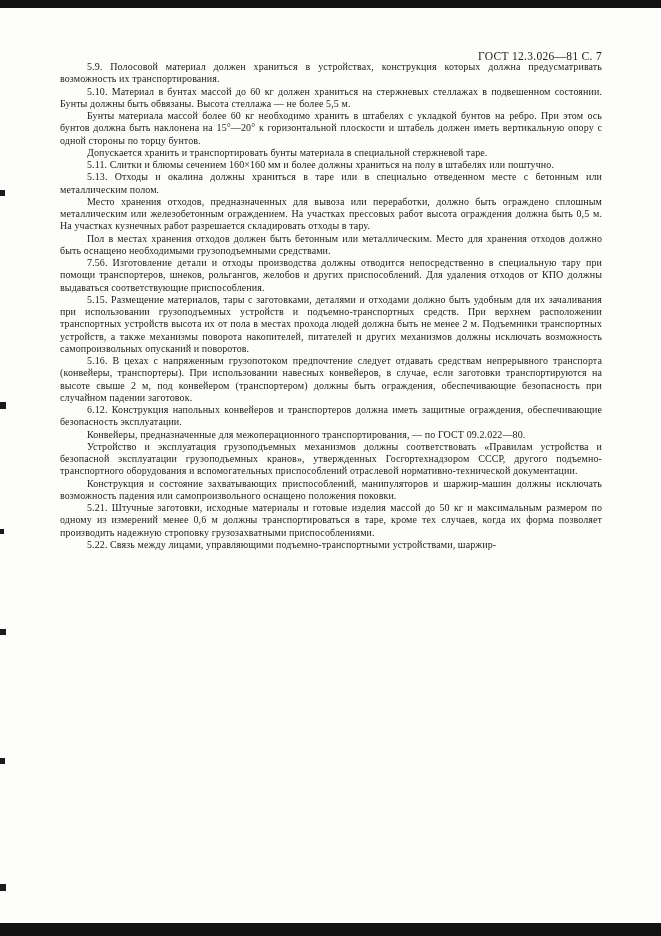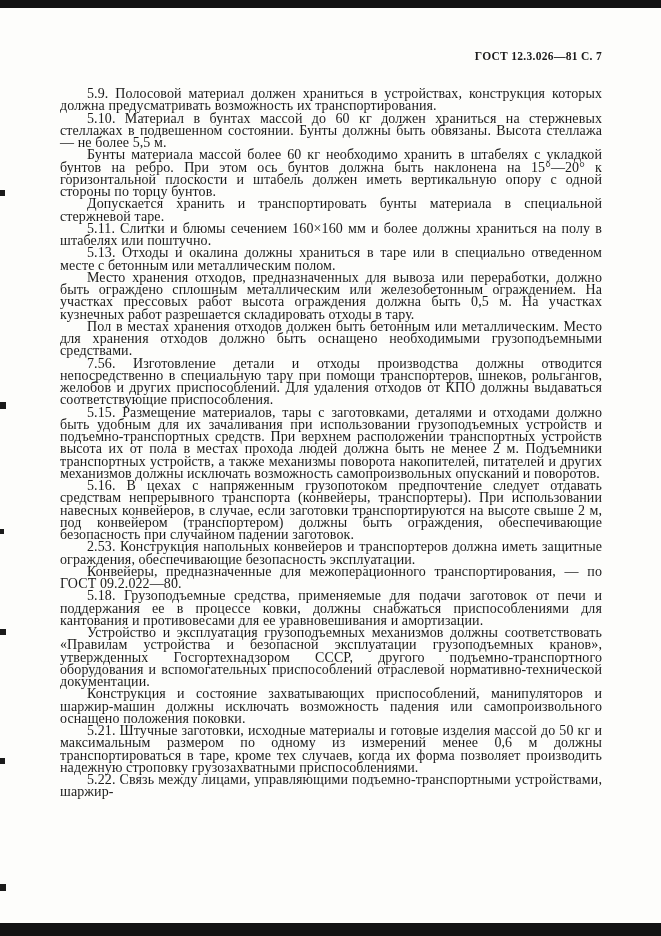--- a/index.html
+++ b/index.html
@@ -23,30 +23,30 @@
     background: #131313;
   }
   .scan-bar.top { top: 0; height: 8px; }
   .scan-bar.bottom { bottom: 0; height: 13px; }
   .header {
     position: absolute;
     top: 50px;
     left: 60px;
     width: 542px;
     text-align: right;
-    font-weight: bold;
+    font-weight: normal;
     font-size: 11.5px;
     letter-spacing: 0.3px;
   }
   .body-text {
     position: absolute;
-    top: 88px;
+    top: 61px;
     left: 60px;
     width: 542px;
-    font-size: 14px;
+    font-size: 10px;
     line-height: 12.25px;
     text-align: justify;
     letter-spacing: 0.1px;
   }
   .body-text p.para {
     margin: 0;
     padding: 0;
     text-indent: 27px;
   }
   .artifact {
@@ -77,23 +77,22 @@
       <p class="para">5.10. Материал в бунтах массой до 60 кг должен храниться на стержневых стеллажах в подвешенном состоянии. Бунты должны быть обвязаны. Высота стеллажа — не более 5,5 м.</p>
       <p class="para">Бунты материала массой более 60 кг необходимо хранить в штабелях с укладкой бунтов на ребро. При этом ось бунтов должна быть наклонена на 15°—20° к горизонтальной плоскости и штабель должен иметь вертикальную опору с одной стороны по торцу бунтов.</p>
       <p class="para">Допускается хранить и транспортировать бунты материала в специальной стержневой таре.</p>
       <p class="para">5.11. Слитки и блюмы сечением 160×160 мм и более должны храниться на полу в штабелях или поштучно.</p>
       <p class="para">5.13. Отходы и окалина должны храниться в таре или в специально отведенном месте с бетонным или металлическим полом.</p>
       <p class="para">Место хранения отходов, предназначенных для вывоза или переработки, должно быть ограждено сплошным металлическим или железобетонным ограждением. На участках прессовых работ высота ограждения должна быть 0,5 м. На участках кузнечных работ разрешается складировать отходы в тару.</p>
       <p class="para">Пол в местах хранения отходов должен быть бетонным или металлическим. Место для хранения отходов должно быть оснащено необходимыми грузоподъемными средствами.</p>
       <p class="para">7.56. Изготовление детали и отходы производства должны отводится непосредственно в специальную тару при помощи транспортеров, шнеков, рольгангов, желобов и других приспособлений. Для удаления отходов от КПО должны выдаваться соответствующие приспособления.</p>
       <p class="para">5.15. Размещение материалов, тары с заготовками, деталями и отходами должно быть удобным для их зачаливания при использовании грузоподъемных устройств и подъемно-транспортных средств. При верхнем расположении транспортных устройств высота их от пола в местах прохода людей должна быть не менее 2 м. Подъемники транспортных устройств, а также механизмы поворота накопителей, питателей и других механизмов должны исключать возможность самопроизвольных опусканий и поворотов.</p>
       <p class="para">5.16. В цехах с напряженным грузопотоком предпочтение следует отдавать средствам непрерывного транспорта (конвейеры, транспортеры). При использовании навесных конвейеров, в случае, если заготовки транспортируются на высоте свыше 2 м, под конвейером (транспортером) должны быть ограждения, обеспечивающие безопасность при случайном падении заготовок.</p>
-      <p class="para">2.53. Конструкция напольных конвейеров и транспортеров должна иметь защитные ограждения, обеспечивающие безопасность эксплуатации.</p>
+      <p class="para">6.12. Конструкция напольных конвейеров и транспортеров должна иметь защитные ограждения, обеспечивающие безопасность эксплуатации.</p>
       <p class="para">Конвейеры, предназначенные для межоперационного транспортирования, — по ГОСТ 09.2.022—80.</p>
-      <p class="para">5.18. Грузоподъемные средства, применяемые для подачи заготовок от печи и поддержания ее в процессе ковки, должны снабжаться приспособлениями для кантования и противовесами для ее уравновешивания и амортизации.</p>
       <p class="para">Устройство и эксплуатация грузоподъемных механизмов должны соответствовать «Правилам устройства и безопасной эксплуатации грузоподъемных кранов», утвержденных Госгортехнадзором СССР, другого подъемно-транспортного оборудования и вспомогательных приспособлений отраслевой нормативно-технической документации.</p>
       <p class="para">Конструкция и состояние захватывающих приспособлений, манипуляторов и шаржир-машин должны исключать возможность падения или самопроизвольного оснащено положения поковки.</p>
       <p class="para">5.21. Штучные заготовки, исходные материалы и готовые изделия массой до 50 кг и максимальным размером по одному из измерений менее 0,6 м должны транспортироваться в таре, кроме тех случаев, когда их форма позволяет производить надежную строповку грузозахватными приспособлениями.</p>
       <p class="para">5.22. Связь между лицами, управляющими подъемно-транспортными устройствами, шаржир-</p>
     </div>
 
   <div class="artifact a1"></div>
   <div class="artifact a2"></div>
   <div class="artifact a3"></div>
   <div class="artifact a4"></div>

